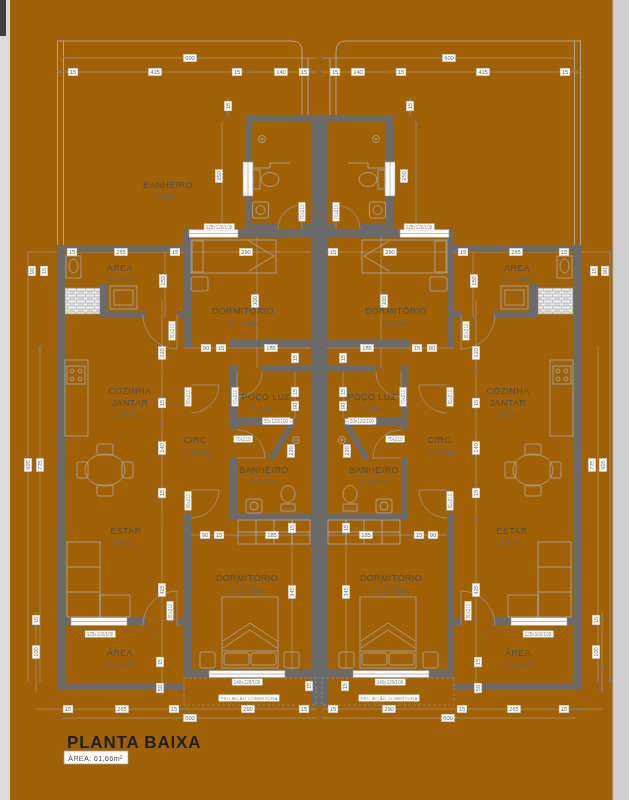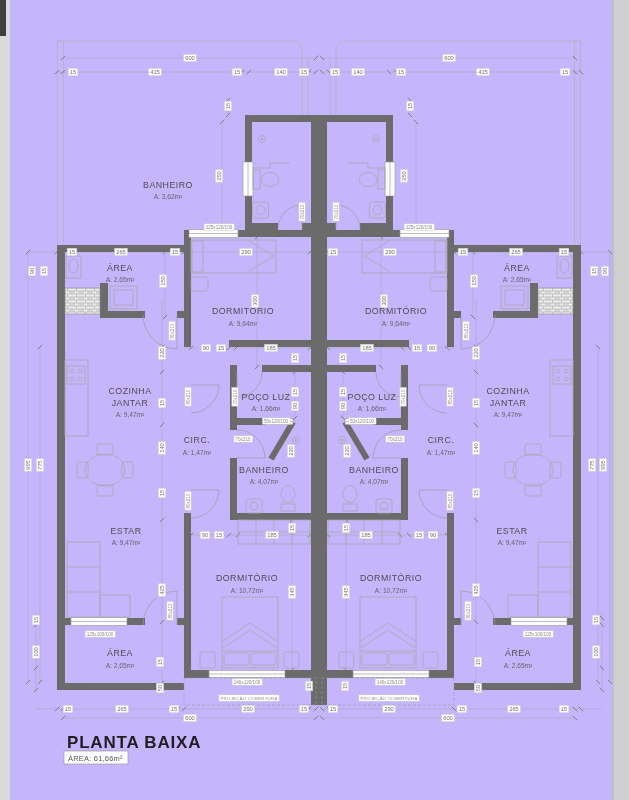--- a/index.html
+++ b/index.html
@@ -1,16 +1,16 @@
 <!DOCTYPE html>
 <html><head>
 <meta charset="utf-8">
 <style>
   html,body{margin:0;padding:0;background:#ffffff;}
-  .stage{position:relative;width:629px;height:800px;background:#c4b5fd;overflow:hidden;
+  .stage{position:relative;width:629px;height:800px;background:#a16207;overflow:hidden;
          font-family:"Liberation Sans", sans-serif;}
   svg{position:absolute;left:0;top:0;}
   text{font-family:"Liberation Sans", sans-serif;}
   .lt-dim  {font-size:5.8px;fill:#6e6e6e;}
   .lt-open {font-size:4.6px;fill:#8a8a8a;}
   .lt-room {font-size:8.8px;fill:#4e4e4e;letter-spacing:.5px;}
   .lt-area {font-size:6.6px;fill:#666666;}
   .lt-note {font-size:4.3px;fill:#8a8a8a;letter-spacing:.3px;}
   .title-main{font-size:17px;font-weight:bold;fill:#1f1f1f;letter-spacing:.8px;}
   .title-sub {font-size:7.5px;fill:#555555;letter-spacing:.2px;}

